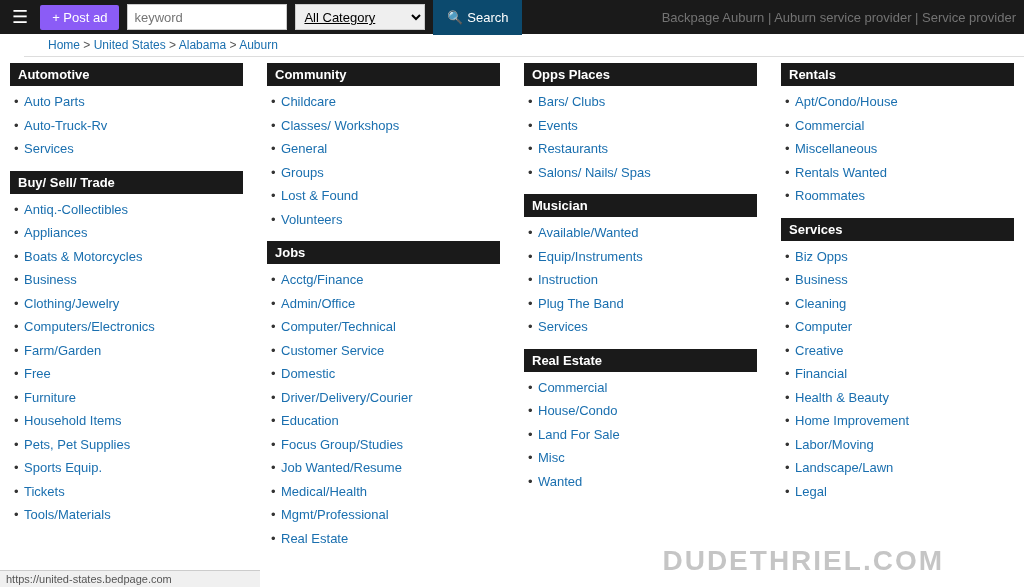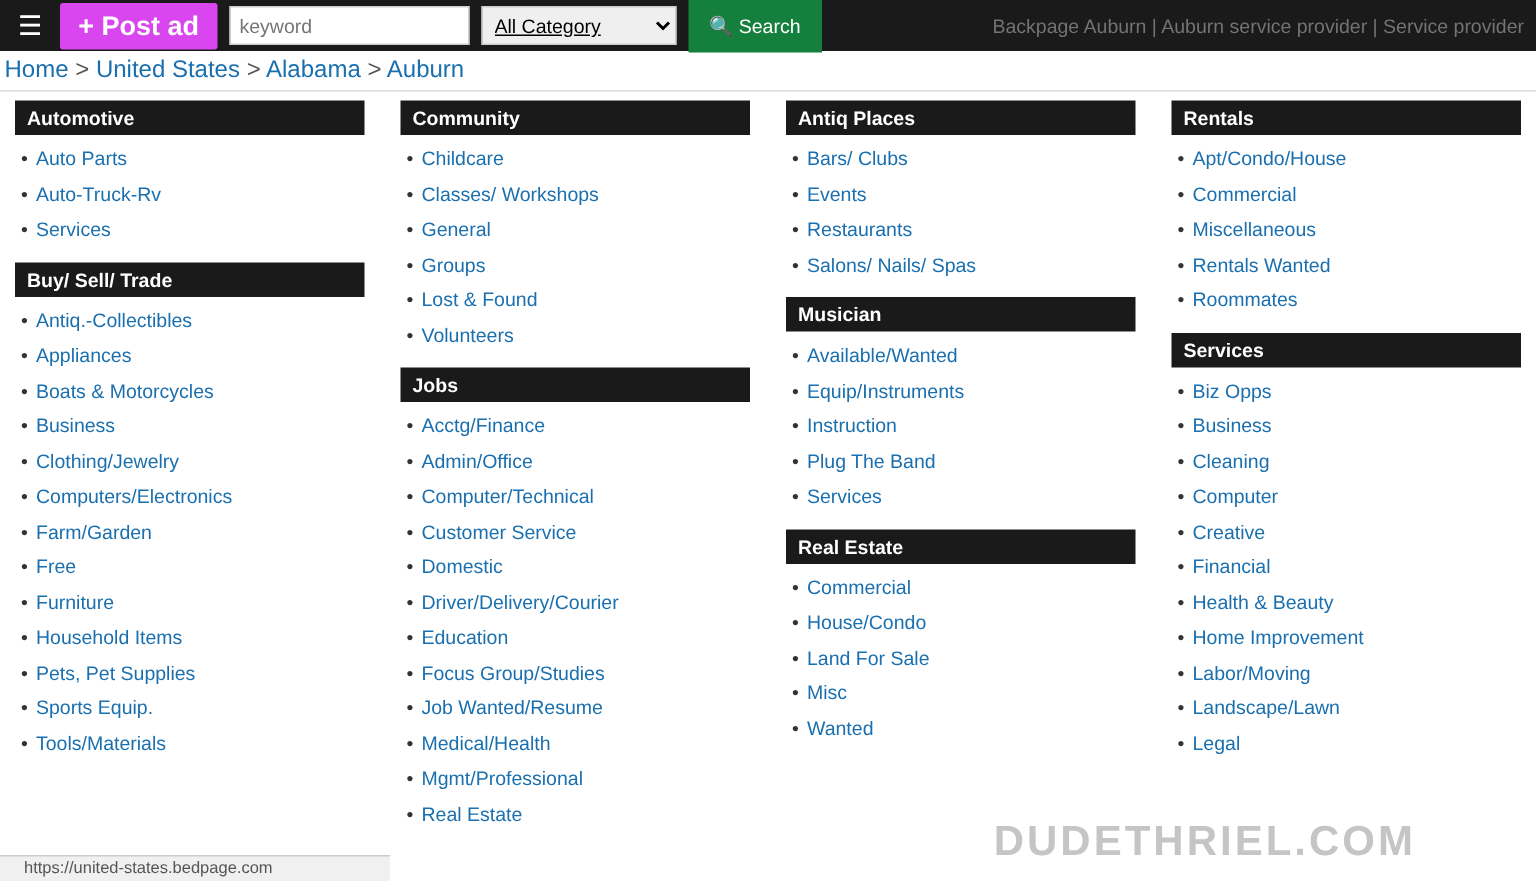--- a/index.html
+++ b/index.html
@@ -14,65 +14,66 @@
       gap: 8px;
       height: 34px;
     }
     #menu-icon {
       color: #fff;
       font-size: 18px;
       cursor: pointer;
       padding: 2px 4px;
     }
     #post-ad-btn {
-      background: #d946ef;
+      background: #8b5cf6;
       color: #fff;
       border: none;
       padding: 5px 12px;
-      font-size: 18px;
-      font-weight: bold;
+      font-size: 13px;
+      font-weight: normal;
       cursor: pointer;
       border-radius: 2px;
     }
     #keyword-input {
       padding: 4px 6px;
       width: 160px;
       font-size: 13px;
       border: 1px solid #ccc;
       height: 26px;
     }
     #category-select {
       padding: 4px 4px;
       font-size: 13px;
       border: 1px solid #ccc;
       height: 26px;
       width: 130px;
       text-decoration: underline;
     }
     #search-btn {
-      background: #15803d;
+      background: #0c4a6e;
       color: #fff;
       border: none;
       padding: 5px 14px;
       font-size: 13px;
       cursor: pointer;
       height: 36px;
     }
     #site-title {
       margin-left: auto;
       color: #737373;
       font-size: 13px;
     }
 
     
     #breadcrumb {
-      padding: 4px 3px;
-      font-size: 16px;
+      padding: 4px 24px;
+      font-size: 12px;
       color: #555;
       border-bottom: 1px solid #ddd;
+      margin-left: 24px;
     }
     #breadcrumb a { color: #1a6faf; text-decoration: none; }
 
     
     #main {
       display: grid;
       grid-template-columns: 1fr 1fr 1fr 1fr;
       gap: 16px;
       padding: 6px;
     }
@@ -131,21 +132,21 @@
     }
 
     
     #status-bar {
       position: fixed;
       bottom: 0;
       left: 0;
       background: #f0f0f0;
       border-top: 1px solid #ccc;
       width: 260px;
-      padding: 2px 16px;
+      padding: 2px 6px;
       font-size: 11px;
       color: #555;
     }
   </style>
 </head>
 <body>
 
 <div id="header">
   <span id="menu-icon">☰</span>
   <button id="post-ad-btn">+ Post ad</button>
@@ -185,20 +186,21 @@
           <li><a href="#">Boats &amp; Motorcycles</a></li>
           <li><a href="#">Business</a></li>
           <li><a href="#">Clothing/Jewelry</a></li>
           <li><a href="#">Computers/Electronics</a></li>
           <li><a href="#">Farm/Garden</a></li>
           <li><a href="#">Free</a></li>
           <li><a href="#">Furniture</a></li>
           <li><a href="#">Household Items</a></li>
           <li><a href="#">Pets, Pet Supplies</a></li>
           <li><a href="#">Sports Equip.</a></li>
+          <li><a href="#">Tickets</a></li>
           <li><a href="#">Tools/Materials</a></li>
         </ul>
       </div>
     </div>
     <div class="column">
       <div class="category-section">
         <div class="section-header">Community</div>
         <ul class="section-list">
           <li><a href="#">Childcare</a></li>
           <li><a href="#">Classes/ Workshops</a></li>
@@ -221,21 +223,21 @@
           <li><a href="#">Focus Group/Studies</a></li>
           <li><a href="#">Job Wanted/Resume</a></li>
           <li><a href="#">Medical/Health</a></li>
           <li><a href="#">Mgmt/Professional</a></li>
           <li><a href="#">Real Estate</a></li>
         </ul>
       </div>
     </div>
     <div class="column">
       <div class="category-section">
-        <div class="section-header">Antiq Places</div>
+        <div class="section-header">Opps Places</div>
         <ul class="section-list">
           <li><a href="#">Bars/ Clubs</a></li>
           <li><a href="#">Events</a></li>
           <li><a href="#">Restaurants</a></li>
           <li><a href="#">Salons/ Nails/ Spas</a></li>
         </ul>
       </div>
       <div class="category-section">
         <div class="section-header">Musician</div>
         <ul class="section-list">

